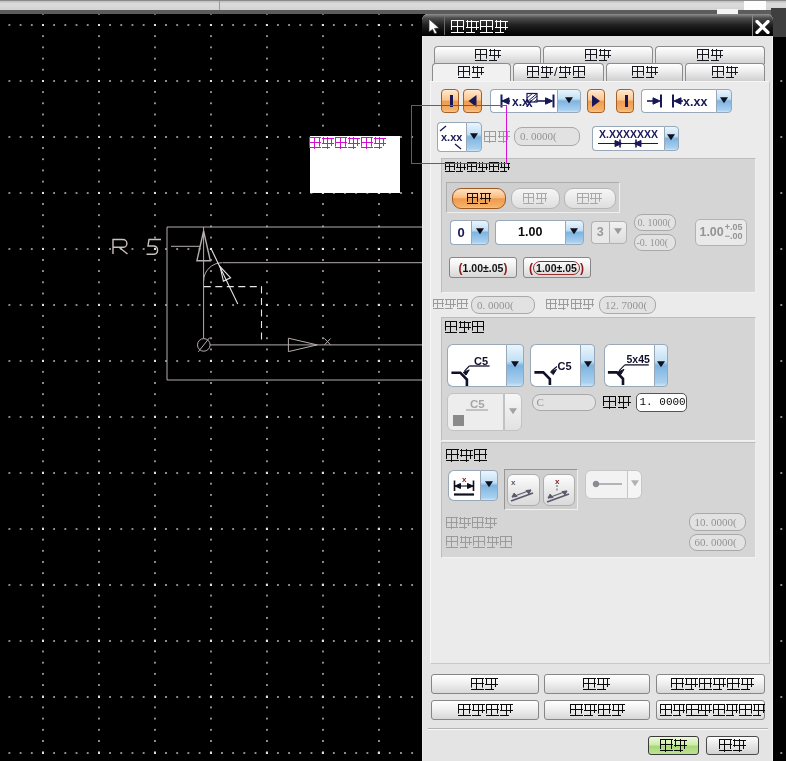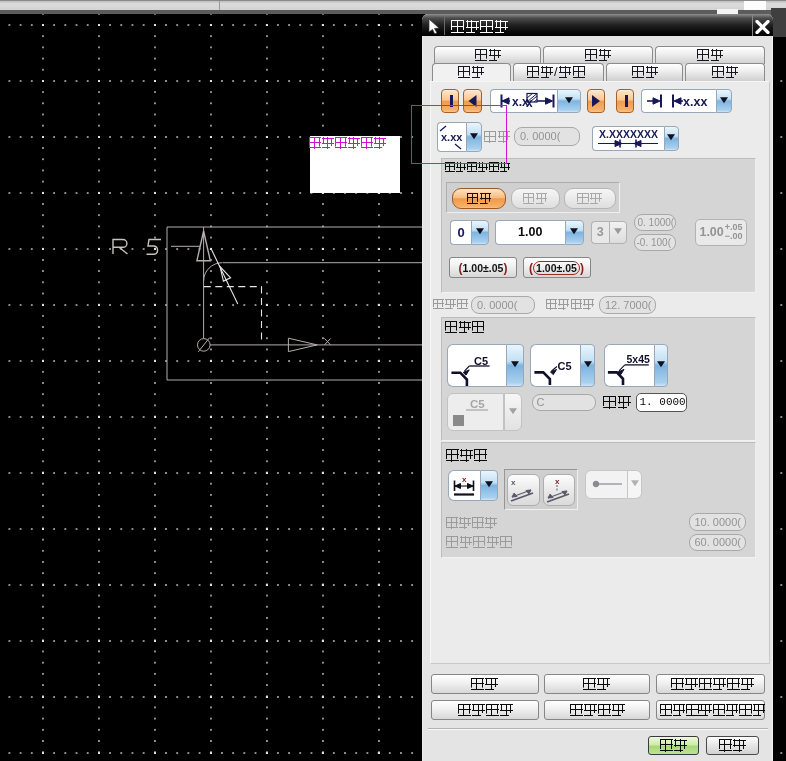--- a/index.html
+++ b/index.html
@@ -41,21 +41,21 @@
 #tsep2{left:752px;top:15px;width:1px;height:21px;background:#888;}
 .tab{position:absolute;height:18px;border:1px solid #8b8b8b;border-bottom:none;border-radius:4px 4px 0 0;background:linear-gradient(#ffffff,#efefef 40%,#cfcfcf);}
 .tab.act{background:#f1f1f1;height:19px;}
 #page-frame{left:430px;top:81px;width:340px;height:583px;background:#ebebeb;border:1px solid #c8c8c8;border-top-color:#f6f6f6;border-left-color:#f6f6f6;}
 
 .ob{position:absolute;height:24px;border:1px solid #a3602a;border-radius:4px;background:linear-gradient(#ffe8cf,#fbc68e 45%,#f09c4e 52%,#f5af66 88%,#f9c488);box-shadow:inset 0 1px 0 #fff3;}
 .wf{position:absolute;background:#fff;border:1px solid #98a8b8;border-right:none;border-radius:4px 0 0 4px;}
 .dd{position:absolute;border:1px solid #98a8b8;border-radius:0 4px 4px 0;background:linear-gradient(#eaf5fd,#c2e0f5 40%,#7db4e0 50%,#a9d0ef 92%,#cde6f8);}
 .dd:after{content:"";position:absolute;left:50%;top:50%;transform:translate(-50%,-38%);border:4.5px solid transparent;border-top:6px solid #10101c;}
 .dis{background:#e4e4e4;border:1px solid #b2b2b2;color:#989898;}
-.pill{position:absolute;background:#e2e2e2;border:1.5px solid #a9a9a9;border-radius:8px;color:#949494;font-family:Liberation Sans, sans-serif;font-size:11px;display:flex;align-items:center;justify-content:flex-start;padding-left:5px;overflow:hidden;white-space:nowrap;}
+.pill{position:absolute;background:#e2e2e2;border:1.5px solid #a9a9a9;border-radius:8px;color:#949494;font-family:Liberation Serif, serif;font-size:11px;display:flex;align-items:center;justify-content:flex-start;padding-left:5px;overflow:hidden;white-space:nowrap;}
 .panel{position:absolute;left:441px;width:315px;background:#d5d5d5;border:1px solid #bdbdbd;border-bottom-color:#f2f2f2;border-right-color:#eee;}
 .btn{position:absolute;background:linear-gradient(#ffffff,#f2f2f2 40%,#d7d7d7);border:1px solid #868686;border-radius:3px;}
 </style></head>
 <body>
 <div id="page">
 <div class="abs" id="bar1"></div>
 <div class="abs" id="bar2"></div>
 <div class="abs" style="left:219px;top:1px;width:1px;height:9px;background:#9a9a9a"></div>
 <div class="abs" style="left:757px;top:1px;width:1px;height:9px;background:#9a9a9a"></div>
 <div class="abs" style="left:744px;top:1px;width:22px;height:9px;background:#fdfdfd"></div>

